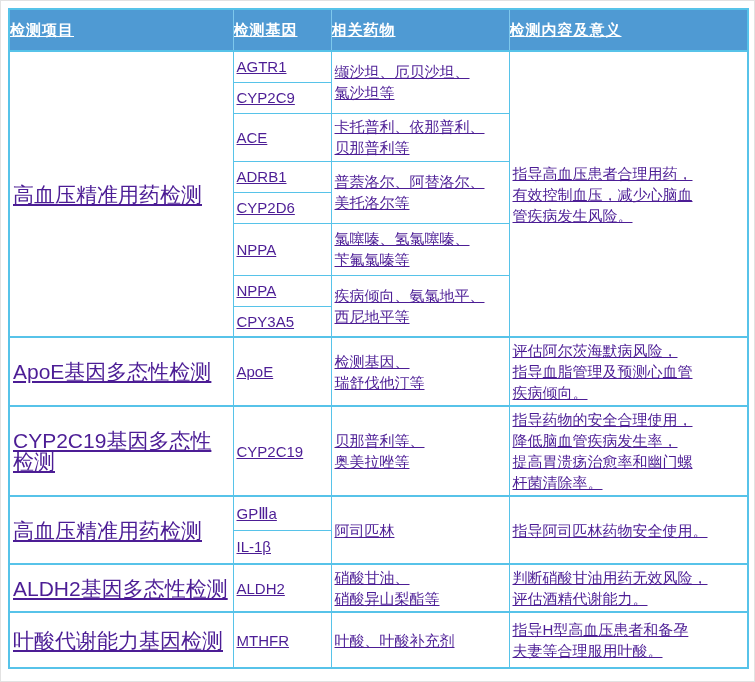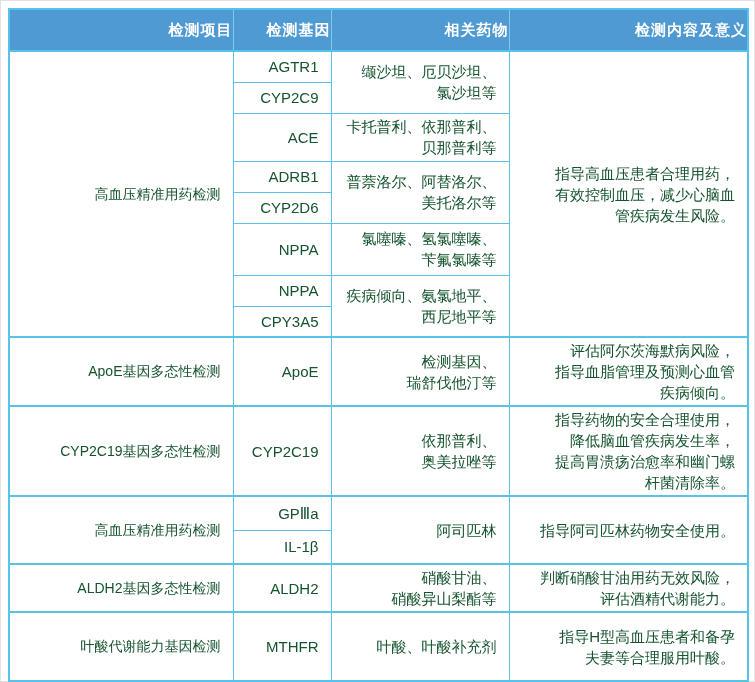--- a/index.html
+++ b/index.html
@@ -17,41 +17,42 @@
     background: #ffffff;
   }
   table.gene-table {
     border-collapse: collapse;
     table-layout: fixed;
     width: 739px;
     border: 2px solid #57c3e9;
   }
   .gene-table th, .gene-table td {
     border: 1px solid #57c3e9;
-    text-align: right;
+    text-align: left;
     vertical-align: middle;
     overflow: hidden;
+    text-decoration: underline;
   }
   .gene-table th {
     background: #4f9ad3;
     color: #ffffff;
     font-size: 15px;
     font-weight: bold;
     height: 42px;
     border-color: #7ec8ec;
     border-top-color: #57c3e9;
     letter-spacing: 1px;
   }
   .gene-table td {
     font-size: 15px;
-    color: #14532d;
+    color: #4c1d95;
     line-height: 21px;
-    padding: 2px 12px;
+    padding: 2px 3px;
   }
-  td.cell-item { font-size: 14px; }
+  td.cell-item { font-size: 21px; }
   td.cell-gene { font-size: 15px; }
   td.cell-drugs, td.cell-meaning { white-space: pre-line; }
   tr.sec > td { border-top-width: 2px; }
   
   col.c-item { width: 224px; }
   col.c-gene { width: 98px; }
   col.c-drugs { width: 178px; }
   col.c-meaning { width: 239px; }
 </style>
 </head>
@@ -120,21 +121,21 @@
         <td class="cell-drugs">检测基因、
 瑞舒伐他汀等</td>
         <td class="cell-meaning">评估阿尔茨海默病风险，
 指导血脂管理及预测心血管
 疾病倾向。</td>
       </tr>
 
       <tr class="sec" style="height:88px">
         <td class="cell-item">CYP2C19基因多态性检测</td>
         <td class="cell-gene">CYP2C19</td>
-        <td class="cell-drugs">依那普利、
+        <td class="cell-drugs">贝那普利等、
 奥美拉唑等</td>
         <td class="cell-meaning">指导药物的安全合理使用，
 降低脑血管疾病发生率，
 提高胃溃疡治愈率和幽门螺
 杆菌清除率。</td>
       </tr>
 
       <tr class="sec" style="height:34px">
         <td class="cell-item" rowspan="2">高血压精准用药检测</td>
         <td class="cell-gene">GPⅢa</td>
@@ -147,21 +148,21 @@
 
       <tr class="sec" style="height:40px">
         <td class="cell-item">ALDH2基因多态性检测</td>
         <td class="cell-gene">ALDH2</td>
         <td class="cell-drugs">硝酸甘油、
 硝酸异山梨酯等</td>
         <td class="cell-meaning">判断硝酸甘油用药无效风险，
 评估酒精代谢能力。</td>
       </tr>
 
-      <tr class="sec" style="height:69px">
+      <tr class="sec" style="height:56px">
         <td class="cell-item">叶酸代谢能力基因检测</td>
         <td class="cell-gene">MTHFR</td>
         <td class="cell-drugs">叶酸、叶酸补充剂</td>
         <td class="cell-meaning">指导H型高血压患者和备孕
 夫妻等合理服用叶酸。</td>
       </tr>
     </tbody>
   </table>
 </div>
 

